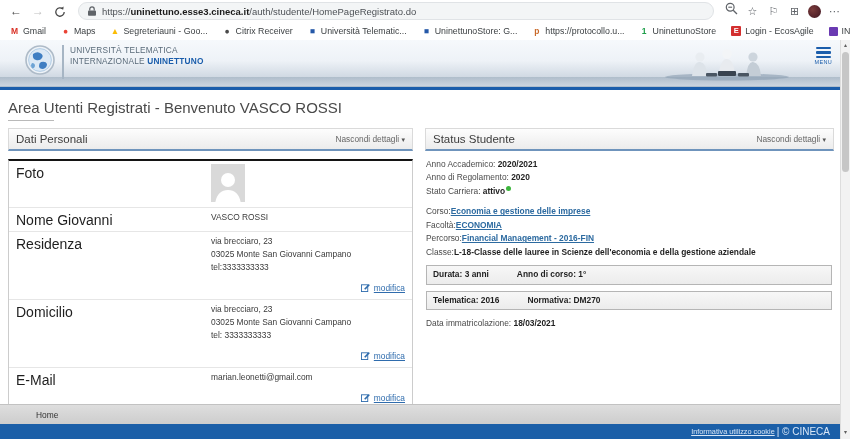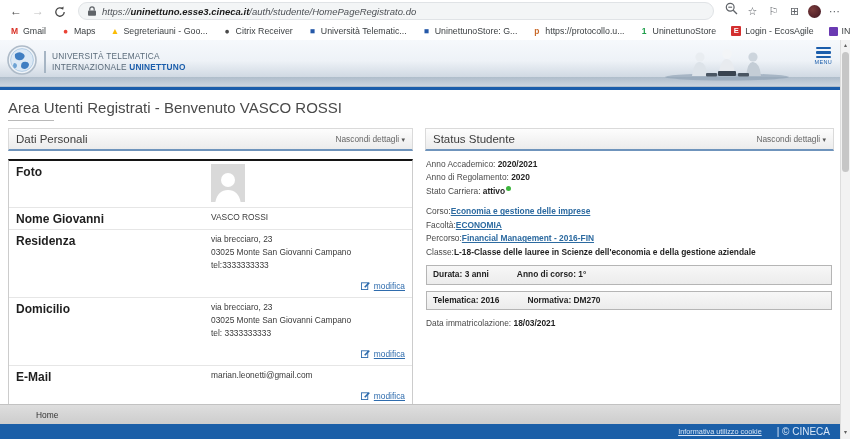--- a/index.html
+++ b/index.html
@@ -7,81 +7,81 @@
     width:850px;height:439px;position:relative;overflow:hidden;background:#fff;
     font-family:"Liberation Sans","DejaVu Sans",sans-serif;color:#333;
     -webkit-font-smoothing:antialiased;
   }
   
   .chrome{position:absolute;top:0;left:0;right:0;height:40px;background:#fff;border-bottom:1px solid #e2e2e2;}
   .addr-row{height:22px;display:flex;align-items:center;padding:0 8px;gap:6px;}
   .navi{width:16px;text-align:center;font-size:12px;color:#4a4a4a;line-height:22px;cursor:pointer;}
   .navi.dis{color:#c0c0c0;}
   .navi svg{vertical-align:middle;}
-  .addr{flex:1;height:16px;background:#f3f5f6;border:1px solid #e0e3e6;border-radius:9px;display:flex;align-items:center;gap:6px;padding:0 9px;margin:0 4px;font-style:italic;}
+  .addr{flex:1;height:16px;background:#f3f5f6;border:1px solid #e0e3e6;border-radius:9px;display:flex;align-items:center;gap:6px;padding:0 9px;margin:0 4px;}
   .url{font-size:9.5px;color:#4d5156;white-space:nowrap;overflow:hidden;}
   .url b{color:#1b1b1b;}
   .tbi{color:#5f6368;font-size:11px;line-height:22px;cursor:pointer;width:15px;text-align:center;}
   .avatar{width:13px;height:13px;border-radius:50%;background:radial-gradient(circle at 35% 35%,#7a3b3b,#3d1420);display:inline-block;cursor:pointer;}
   .bookmarks{height:18px;display:flex;align-items:center;padding:0 10px;gap:15px;font-size:8.8px;color:#3c4043;}
   .bm{display:inline-flex;align-items:center;gap:4px;cursor:pointer;white-space:nowrap;}
   .fav{font-size:8.5px;line-height:10px;display:inline-flex;align-items:center;justify-content:center;min-width:9px;}
   .f0{color:#d93025;font-weight:bold;}
   .f1{color:#ea4335;}
   .f2{color:#fbbc04;}
   .f3{color:#4a4a4a;}
   .f4,.f5{color:#2558a8;}
   .f6{color:#c96a2a;font-weight:bold;}
   .f7{color:#1e9e4a;font-weight:bold;}
   .f8{background:#d32f2f;color:#fff;font-weight:bold;width:10px;height:10px;font-size:7.5px;border-radius:1px;}
   .f9{background:#6a3ab2;width:9px;height:9px;border-radius:1px;}
   
   .viewport{position:absolute;top:40px;left:0;right:10px;bottom:0;background:#fff;overflow:hidden;}
   .site-header{height:46px;position:relative;background:linear-gradient(180deg,#f6f9fc 0%,#eef2f7 45%,#cfd8e2 82%,#b6c2cf 100%);}
   .site-header:after{content:"";position:absolute;left:0;right:0;bottom:0;height:9px;background:linear-gradient(180deg,#93a5b6,#dde4ec);opacity:.55;}
-  .logo{position:absolute;left:7px;top:5px;display:flex;align-items:center;gap:7px;z-index:2;cursor:pointer;}
+  .logo{position:absolute;left:25px;top:5px;display:flex;gap:7px;z-index:2;cursor:pointer;}
   .logo-text{font-size:8.3px;line-height:1.3;color:#5a6b7a;letter-spacing:.2px;border-left:2px solid #a6b5c4;padding-left:6px;text-transform:uppercase;}
   .brand{color:var(--accent,#1a5dab);font-weight:bold;}
   .people{position:absolute;right:48px;bottom:1px;z-index:2;}
   .menu-btn{position:absolute;right:8px;top:5px;z-index:3;text-align:center;cursor:pointer;}
   .hb{width:15px;height:2.4px;background:var(--accent,#1a5dab);margin:2px auto 0;border-radius:1px;}
   .menu-lbl{font-size:5.5px;color:var(--accent,#1a5dab);margin-top:1px;letter-spacing:.3px;}
   .blue-rule{height:3px;background:var(--accent,#1a5dab);border-top:1px solid #aebecd;}
   .page-title{font-size:15px;font-weight:400;color:#4a4a4a;margin:9px 8px 3px;}
   .page-title:after{content:"";display:block;width:46px;height:1px;background:#b9b9b9;margin-top:4px;}
   .columns{display:flex;gap:12px;padding:4px 6px 0 8px;}
   .col-left{width:405px;flex:none;}
   .col-right{flex:1;min-width:0;}
   .sec-head{height:20px;background:linear-gradient(#fdfdfd,#ececec);border:1px solid #dadada;border-bottom:2px solid #6f94bc;display:flex;align-items:center;justify-content:space-between;padding:0 7px;font-size:11.5px;color:#3c3c3c;}
   .hide{font-size:8.3px;color:#666;cursor:pointer;}
   .caret{font-size:7px;color:#555;}
   
   .ptable{margin-top:8px;border:1px solid #ccc;border-top:2px solid #141414;background:#fff;}
   .prow{display:flex;border-bottom:1px solid #e6e6e6;padding:3px 7px;box-sizing:border-box;}
   .prow:last-child{border-bottom:none;}
-  .plabel{width:195px;flex:none;font-weight:bold;font-size:12px;color:#1f1f1f;padding-top:1px;}
+  .plabel{width:195px;flex:none;font-weight:normal;font-size:14px;color:#1f1f1f;padding-top:1px;}
   .pvalue{flex:1;font-size:8.4px;color:#3a3a3a;line-height:1.55;display:flex;flex-direction:column;}
   .avatar-ph{width:34px;height:38px;background:#d9d9d9;display:flex;align-items:flex-end;justify-content:center;overflow:hidden;}
   .modline{margin-top:auto;text-align:right;padding-top:8px;}
   .mod{color:#2f6cad;text-decoration:underline;font-size:8.4px;cursor:pointer;}
   .edit-ic{margin-right:4px;vertical-align:-1px;}
   .reddot{display:inline-block;width:4px;height:4px;border:2px solid #c62f2f;border-radius:50%;background:#fff;margin-right:3px;vertical-align:-1px;}
   
   .sbody{padding:7px 2px 0 1px;font-size:8.4px;line-height:1.6;color:#4a4a4a;}
   .kv b{color:#1f1f1f;}
   .gap{height:7px;}
   .slink{color:#2c6aa0;font-weight:bold;text-decoration:underline;cursor:pointer;}
   .gdot{display:inline-block;width:5px;height:5px;border-radius:50%;background:var(--status-green,#3db53d);margin-left:1px;vertical-align:3px;}
   .sbox{border:1px solid #b5b5b5;background:linear-gradient(#f7f7f7,#ececec);padding:2px 6px;margin:6px 0 0;display:flex;gap:28px;font-size:8.4px;color:#1f1f1f;}
   .sbox b{color:#1f1f1f;}
   .immat{margin-top:7px;}
   
   .footer-home{position:absolute;left:0;right:0;bottom:15px;height:20px;background:linear-gradient(#dedede,#cdcdcd);border-top:1px solid #c2c2c2;display:flex;align-items:center;padding-left:36px;box-sizing:border-box;}
   .footer-home a{font-size:8.4px;color:#333;cursor:pointer;}
-  .footer-blue{position:absolute;left:0;right:0;bottom:0;height:15px;background:var(--footer-blue,#1b5fa8);display:flex;align-items:center;justify-content:flex-end;gap:15px;padding-right:10px;box-sizing:border-box;}
+  .footer-blue{position:absolute;left:0;right:0;bottom:0;height:15px;background:var(--footer-blue,#1b5fa8);display:flex;align-items:center;justify-content:flex-end;gap:2px;padding-right:10px;box-sizing:border-box;}
   .footer-blue a{font-size:7.3px;color:#d8e6f6;text-decoration:underline;cursor:pointer;}
   .footer-blue span{font-size:10px;color:#d8e6f6;}
   
   .scrollbar{position:absolute;top:40px;right:0;width:10px;bottom:0;background:#f2f2f2;border-left:1px solid #ddd;box-sizing:border-box;}
   .sb-up,.sb-down{position:absolute;left:0;right:0;text-align:center;font-size:6px;color:#606060;height:10px;line-height:10px;cursor:pointer;}
   .sb-up{top:0;}
   .sb-down{bottom:2px;}
   .sb-thumb{position:absolute;top:12px;left:1px;width:7px;height:120px;background:#c6c6c6;border-radius:4px;cursor:grab;}
 </style>
 </head>

